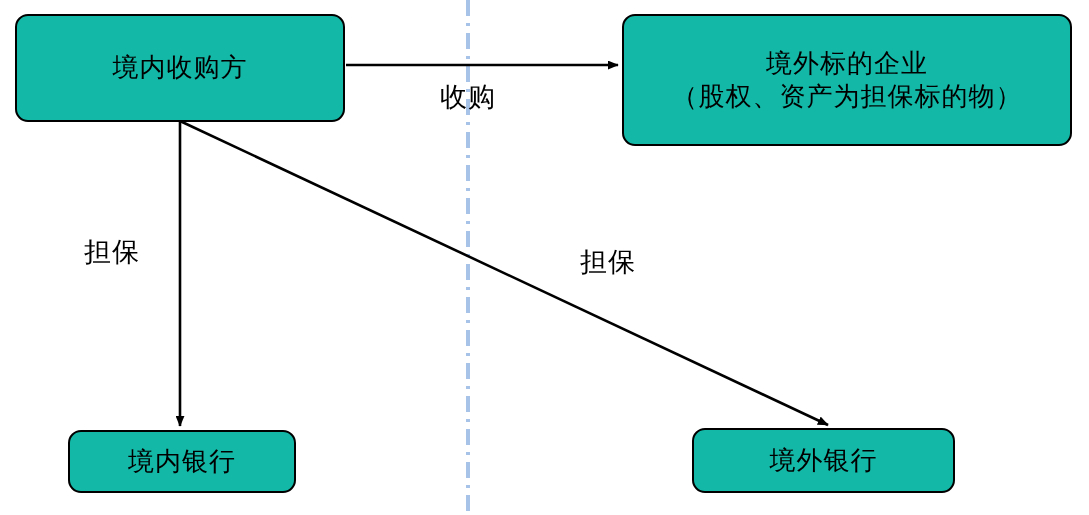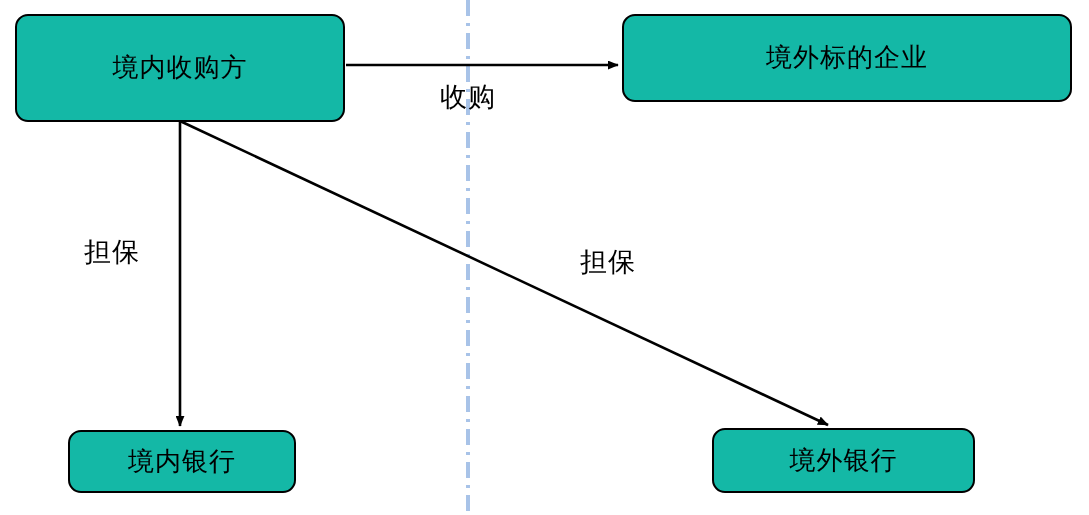--- a/index.html
+++ b/index.html
@@ -47,30 +47,30 @@
   #node-domestic-acquirer {
     left: 15px;
     top: 14px;
     width: 330px;
     height: 108px;
   }
   #node-offshore-target {
     left: 622px;
     top: 14px;
     width: 450px;
-    height: 88px;
+    height: 132px;
   }
   #node-domestic-bank {
     left: 68px;
     top: 430px;
     width: 228px;
     height: 63px;
   }
   #node-offshore-bank {
-    left: 712px;
+    left: 692px;
     top: 428px;
     width: 263px;
     height: 65px;
   }
   .edge-label {
     position: absolute;
     font-family: Liberation Mono, monospace;
     font-size: 27px;
     color: #000000;
     white-space: nowrap;
@@ -111,20 +111,21 @@
 
     <line x1="180" y1="121" x2="828" y2="425" stroke="#000000" stroke-width="2.6" marker-end="url(#arrowhead)"></line>
   </svg>
 
   <div class="node-box" id="node-domestic-acquirer">
     <div class="node-line">境内收购方</div>
   </div>
 
   <div class="node-box" id="node-offshore-target">
     <div class="node-line">境外标的企业</div>
+    <div class="node-line">（股权、资产为担保标的物）</div>
   </div>
 
   <div class="node-box" id="node-domestic-bank">
     <div class="node-line">境内银行</div>
   </div>
 
   <div class="node-box" id="node-offshore-bank">
     <div class="node-line">境外银行</div>
   </div>
 

